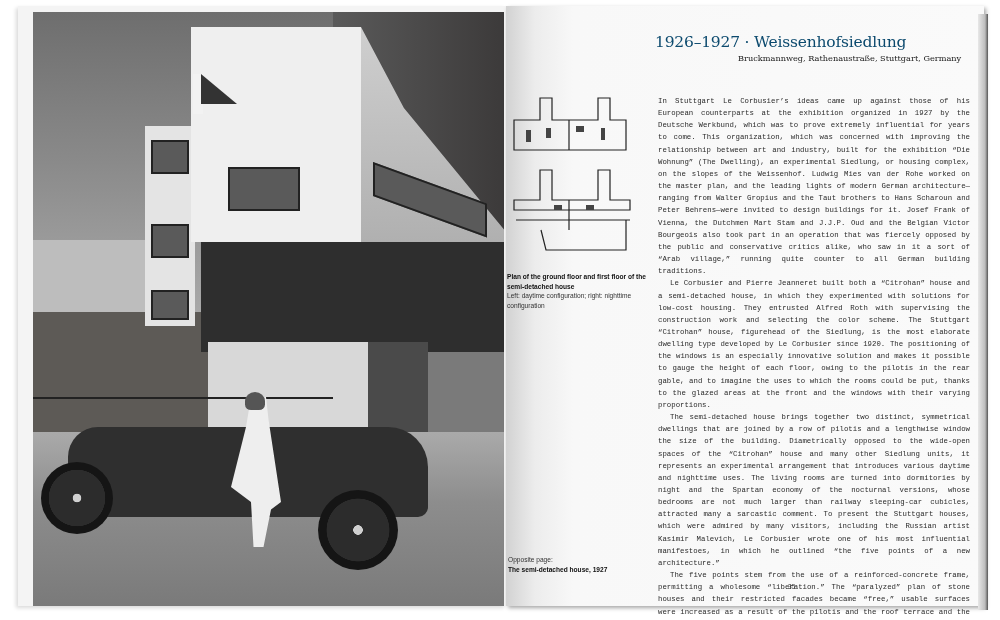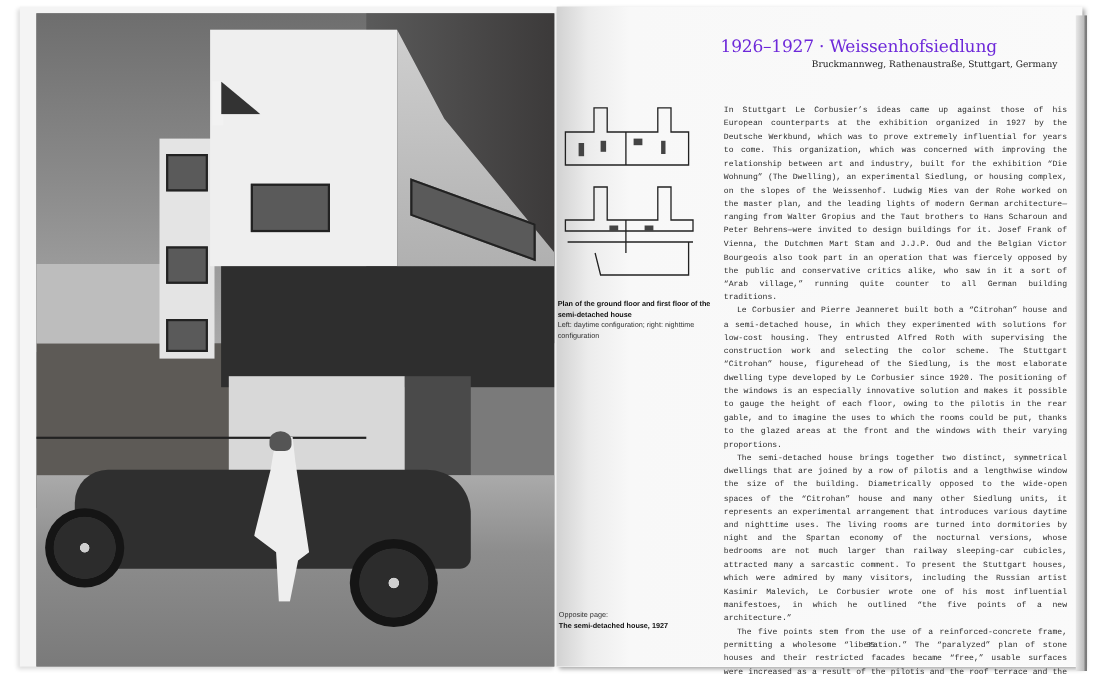--- a/index.html
+++ b/index.html
@@ -26,21 +26,21 @@
   .road{position:absolute;left:0;top:420px;width:471px;height:174px;background:linear-gradient(180deg,#aaa 0%,#8d8d8d 40%,#7a7a7a 100%);}
   .car-body{position:absolute;left:35px;top:415px;width:360px;height:90px;background:#2f2f2f;border-radius:30px 40px 10px 10px;}
   .wheel{position:absolute;border-radius:50%;background:radial-gradient(circle,#d0d0d0 0 8%,#2c2c2c 9% 55%,#151515 56% 100%);}
   .woman{position:absolute;left:198px;top:385px;width:50px;height:150px;background:#eeeeee;clip-path:polygon(40% 0,70% 0,75% 15%,100% 70%,80% 75%,65% 100%,45% 100%,40% 70%,0 60%,30% 20%);}
   .hat{position:absolute;left:212px;top:380px;width:20px;height:18px;background:#555;border-radius:50% 50% 30% 30%;}
   .plan-box{position:absolute;left:506px;top:90px;width:132px;height:165px;}
   .plan-caption{position:absolute;left:507px;top:272px;width:140px;font-size:6.6px;line-height:9.6px;color:#333;}
   .plan-caption b{font-weight:bold;color:#111;display:block;}
   .opp-caption{position:absolute;left:508px;top:555px;width:140px;font-size:6.6px;line-height:9.6px;color:#333;}
   .opp-caption b{font-weight:bold;color:#111;display:block;}
-  .title{position:absolute;left:655px;top:33px;font-family:"DejaVu Serif",serif;font-size:15.5px;color:#6d28d9;white-space:nowrap;letter-spacing:-0.2px;}
+  .title{position:absolute;left:655px;top:33px;font-family:"DejaVu Serif",serif;font-size:15.5px;color:#0c4a6e;white-space:nowrap;letter-spacing:-0.2px;}
   .subtitle{position:absolute;left:738px;top:53px;font-family:"DejaVu Serif",serif;font-size:8.2px;color:#1a1a1a;white-space:nowrap;text-align:center;}
   .body-text{position:absolute;left:658px;top:95px;width:312px;font-size:7.35px;line-height:12.15px;color:#2a2a2a;text-align:justify;font-family:Liberation Mono, monospace;}
   .body-text p{margin:0;text-indent:0;}
   .body-text p + p{text-indent:12px;}
   .pagenum{position:absolute;left:788px;top:583px;font-size:6.6px;color:#333;}
 </style>
 </head>
 <body>
 
 <div class="book">

